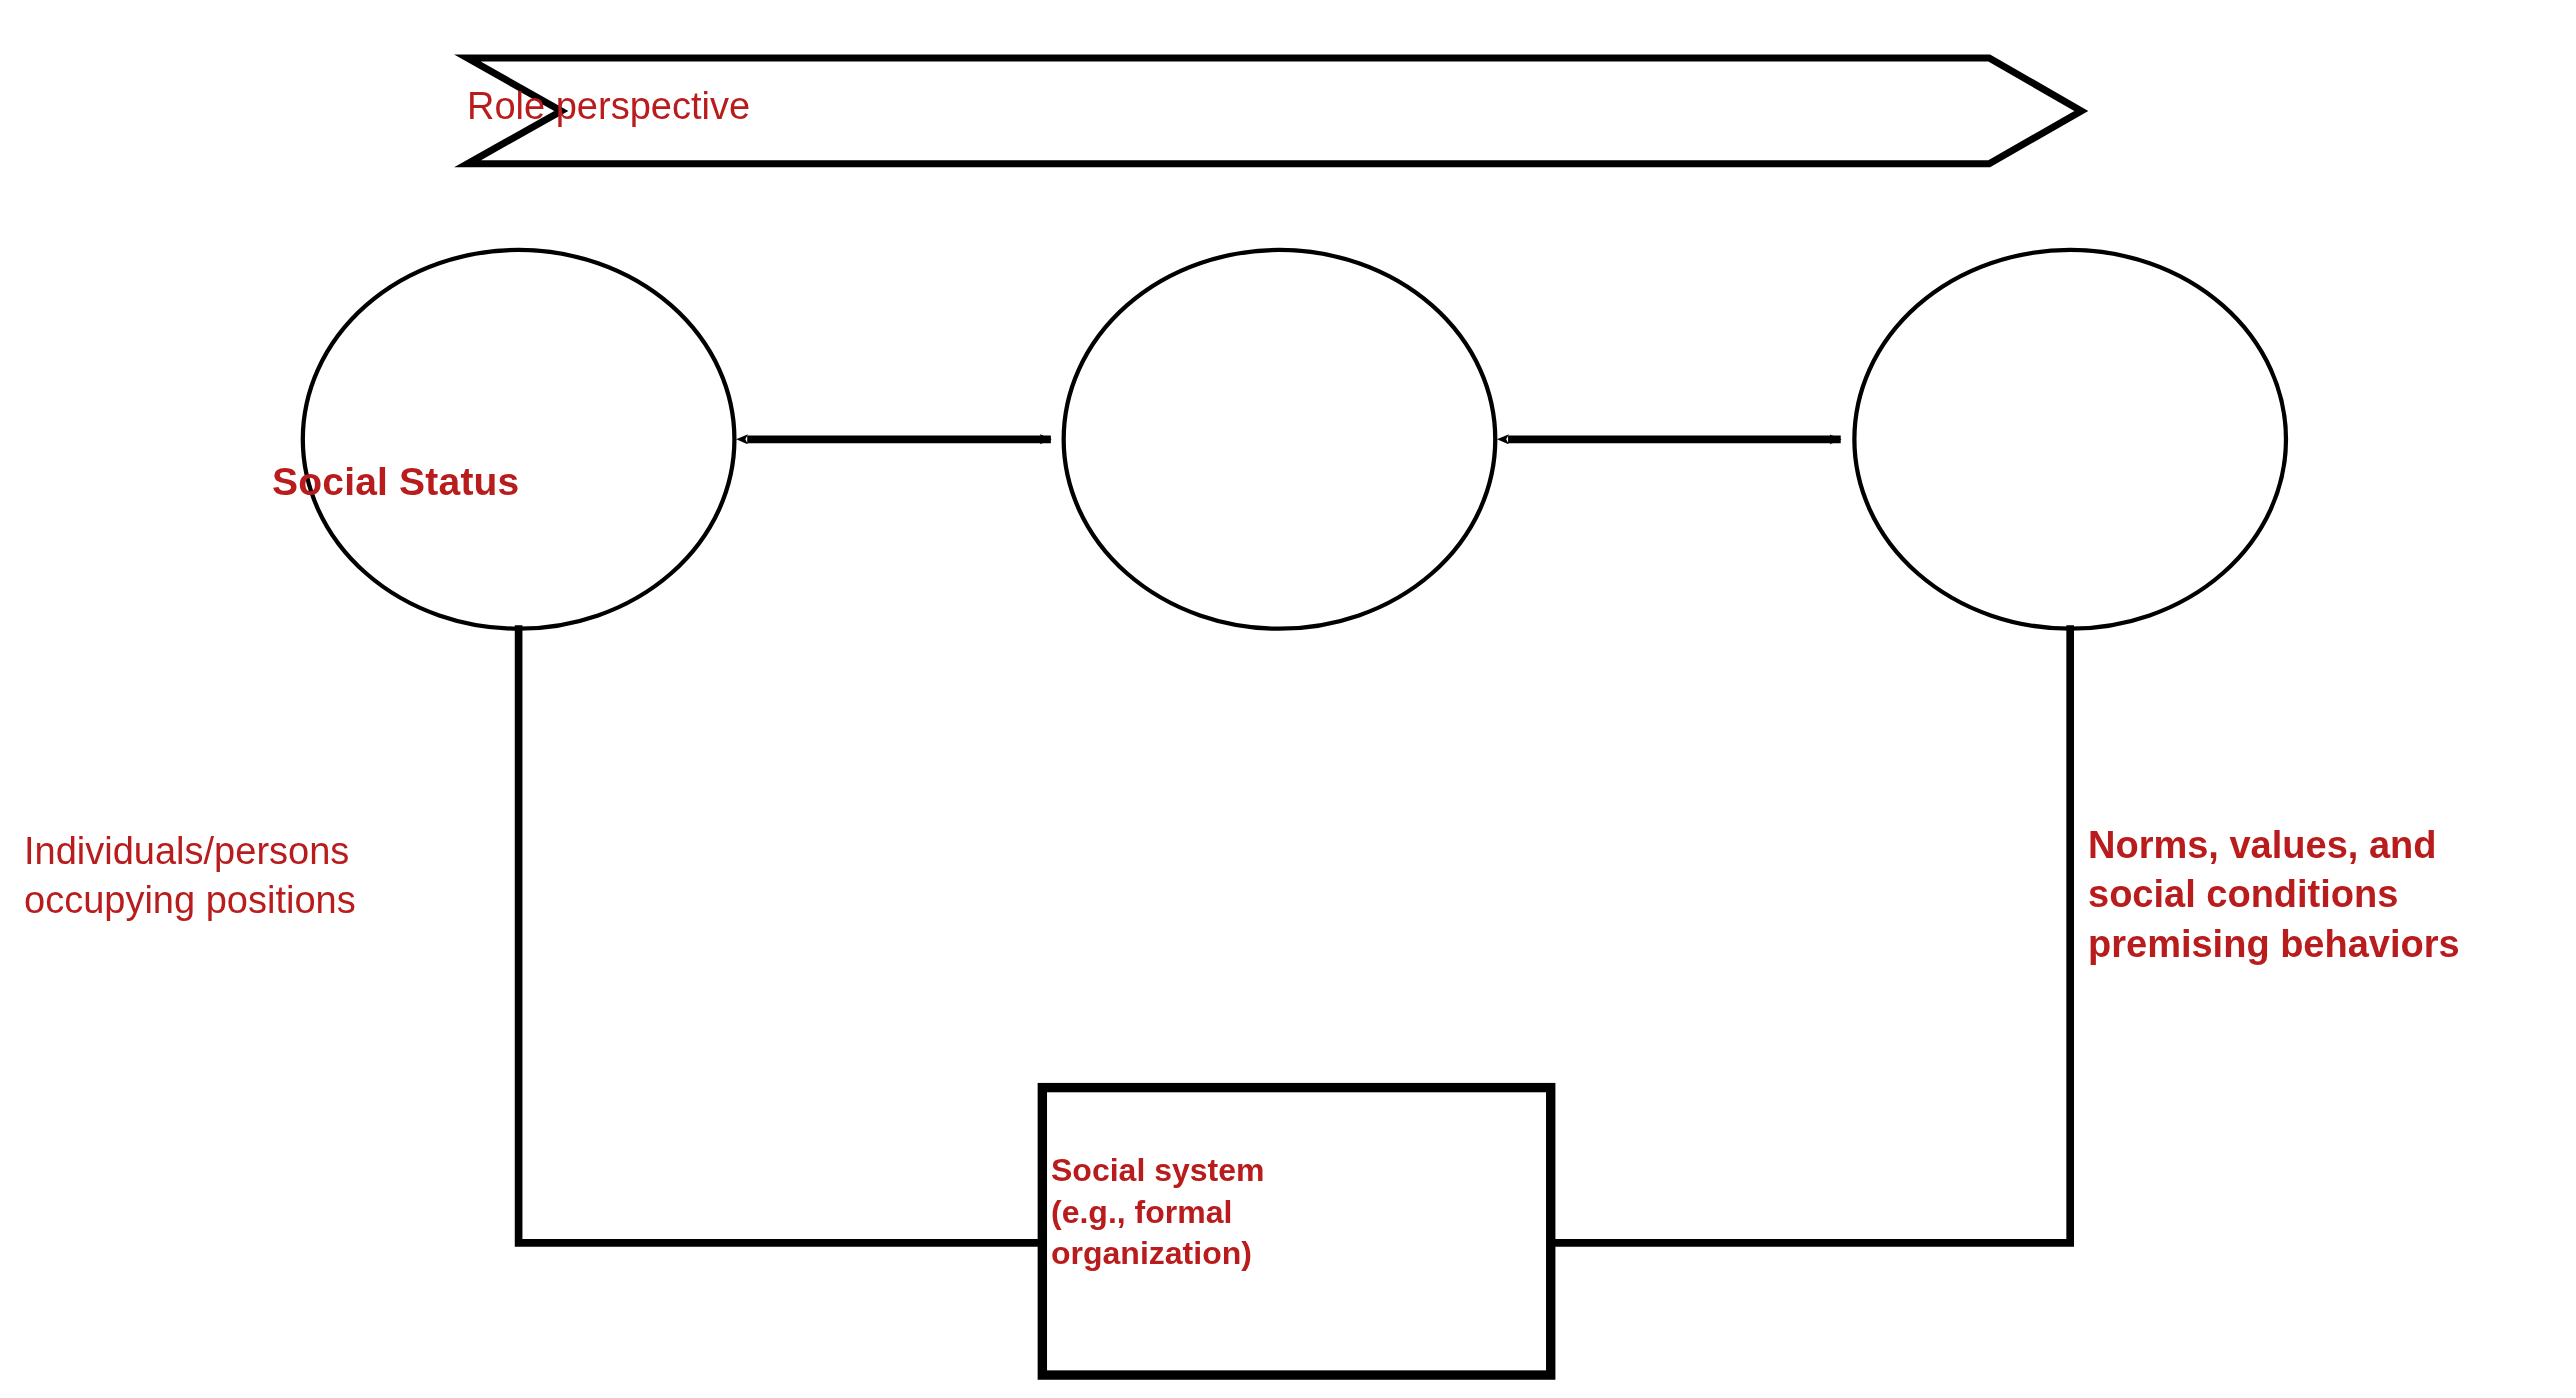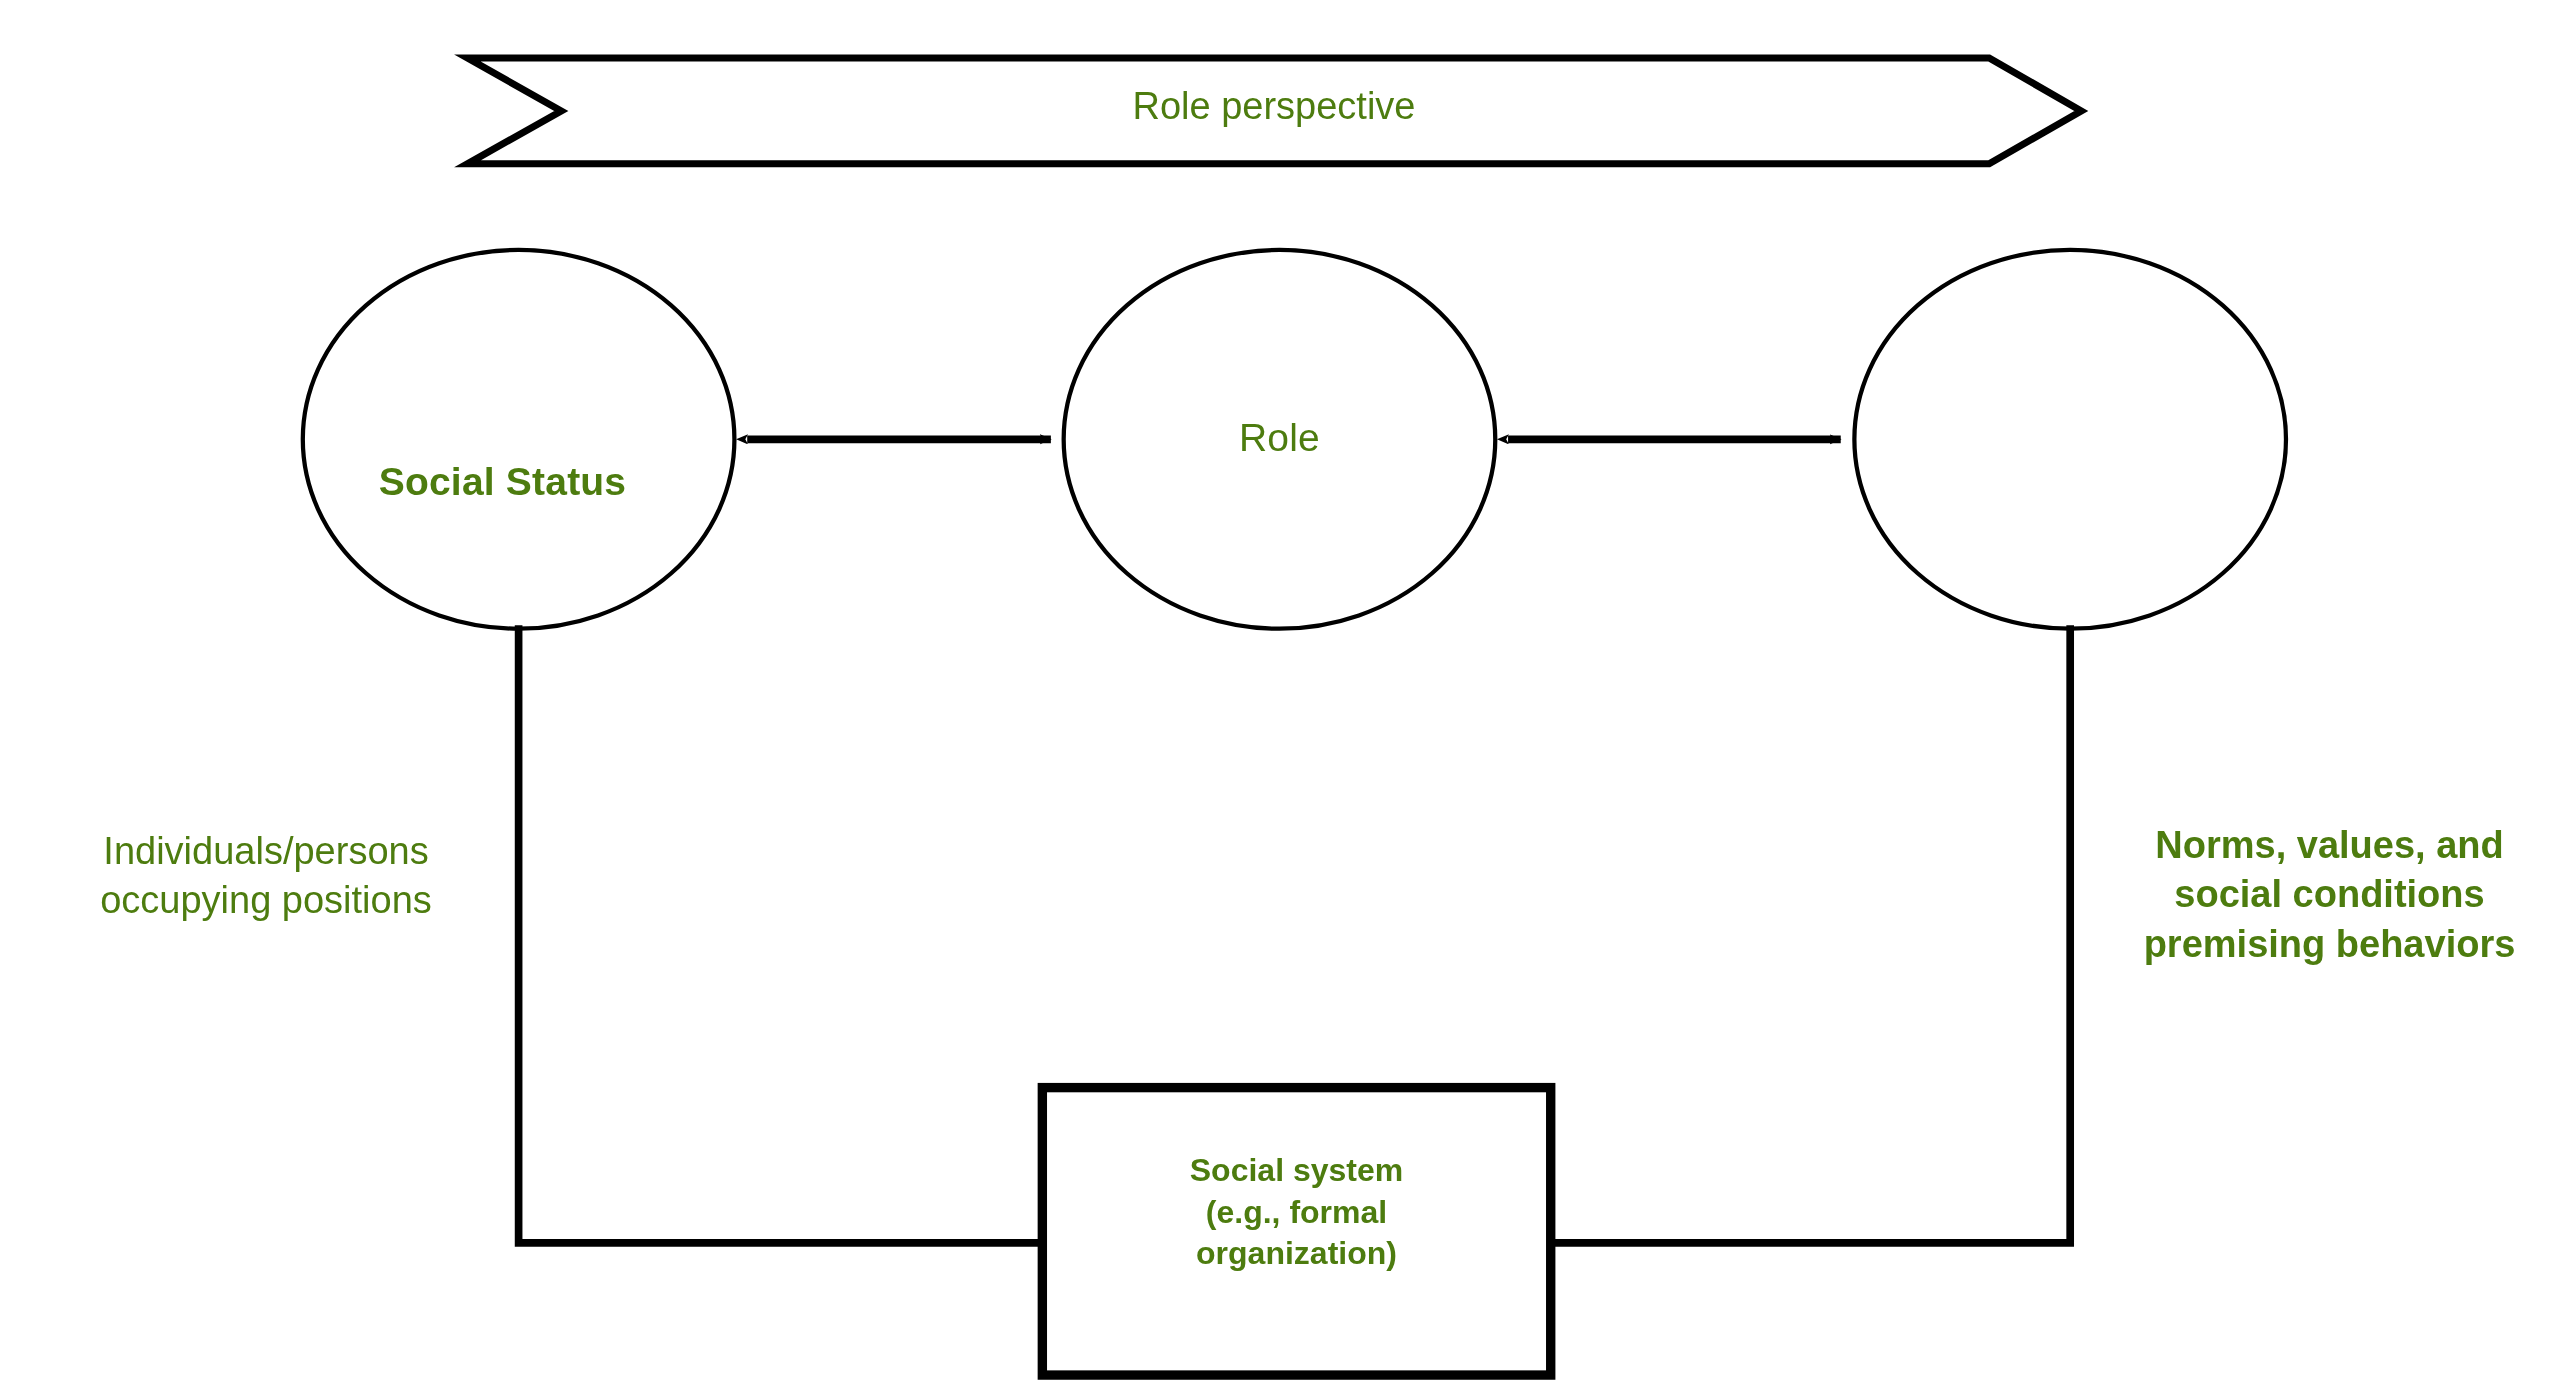--- a/index.html
+++ b/index.html
@@ -19,24 +19,24 @@
   #diagram-svg{
     position:absolute;
     left:0; top:0;
     width:2576px;
     height:1399px;
     display:block;
   }
   
   .lbl{
     position:absolute;
-    text-align:center;
+    text-align:left;
     line-height:1.18;
     white-space:pre-line;
-    color:#4d7c0f;
+    color:#b91c1c;
     user-select:none;
   }
   .node-label{
     font-weight:bold;
     font-size:39px;
     letter-spacing:0.2px;
   }
   .node-label.regular{ font-weight:normal; }
 
   
@@ -110,21 +110,20 @@
 
     <g>
       <rect x="1222" y="1275" width="596" height="337" fill="#ffffff" stroke="#000000" stroke-width="11"></rect>
     </g>
   </svg>
 
   <div class="lbl" id="banner-label">Role perspective</div>
 
   <div class="lbl node-label" id="social-status-label">Social Status</div>
 
-  <div class="lbl node-label regular" id="role-label">Role</div>
 
 
   <div class="lbl" id="social-system-label">Social system
 (e.g., formal
 organization)</div>
 
   <div class="lbl" id="left-annotation">Individuals/persons
 occupying positions</div>
 
   <div class="lbl" id="right-annotation">Norms, values, and

